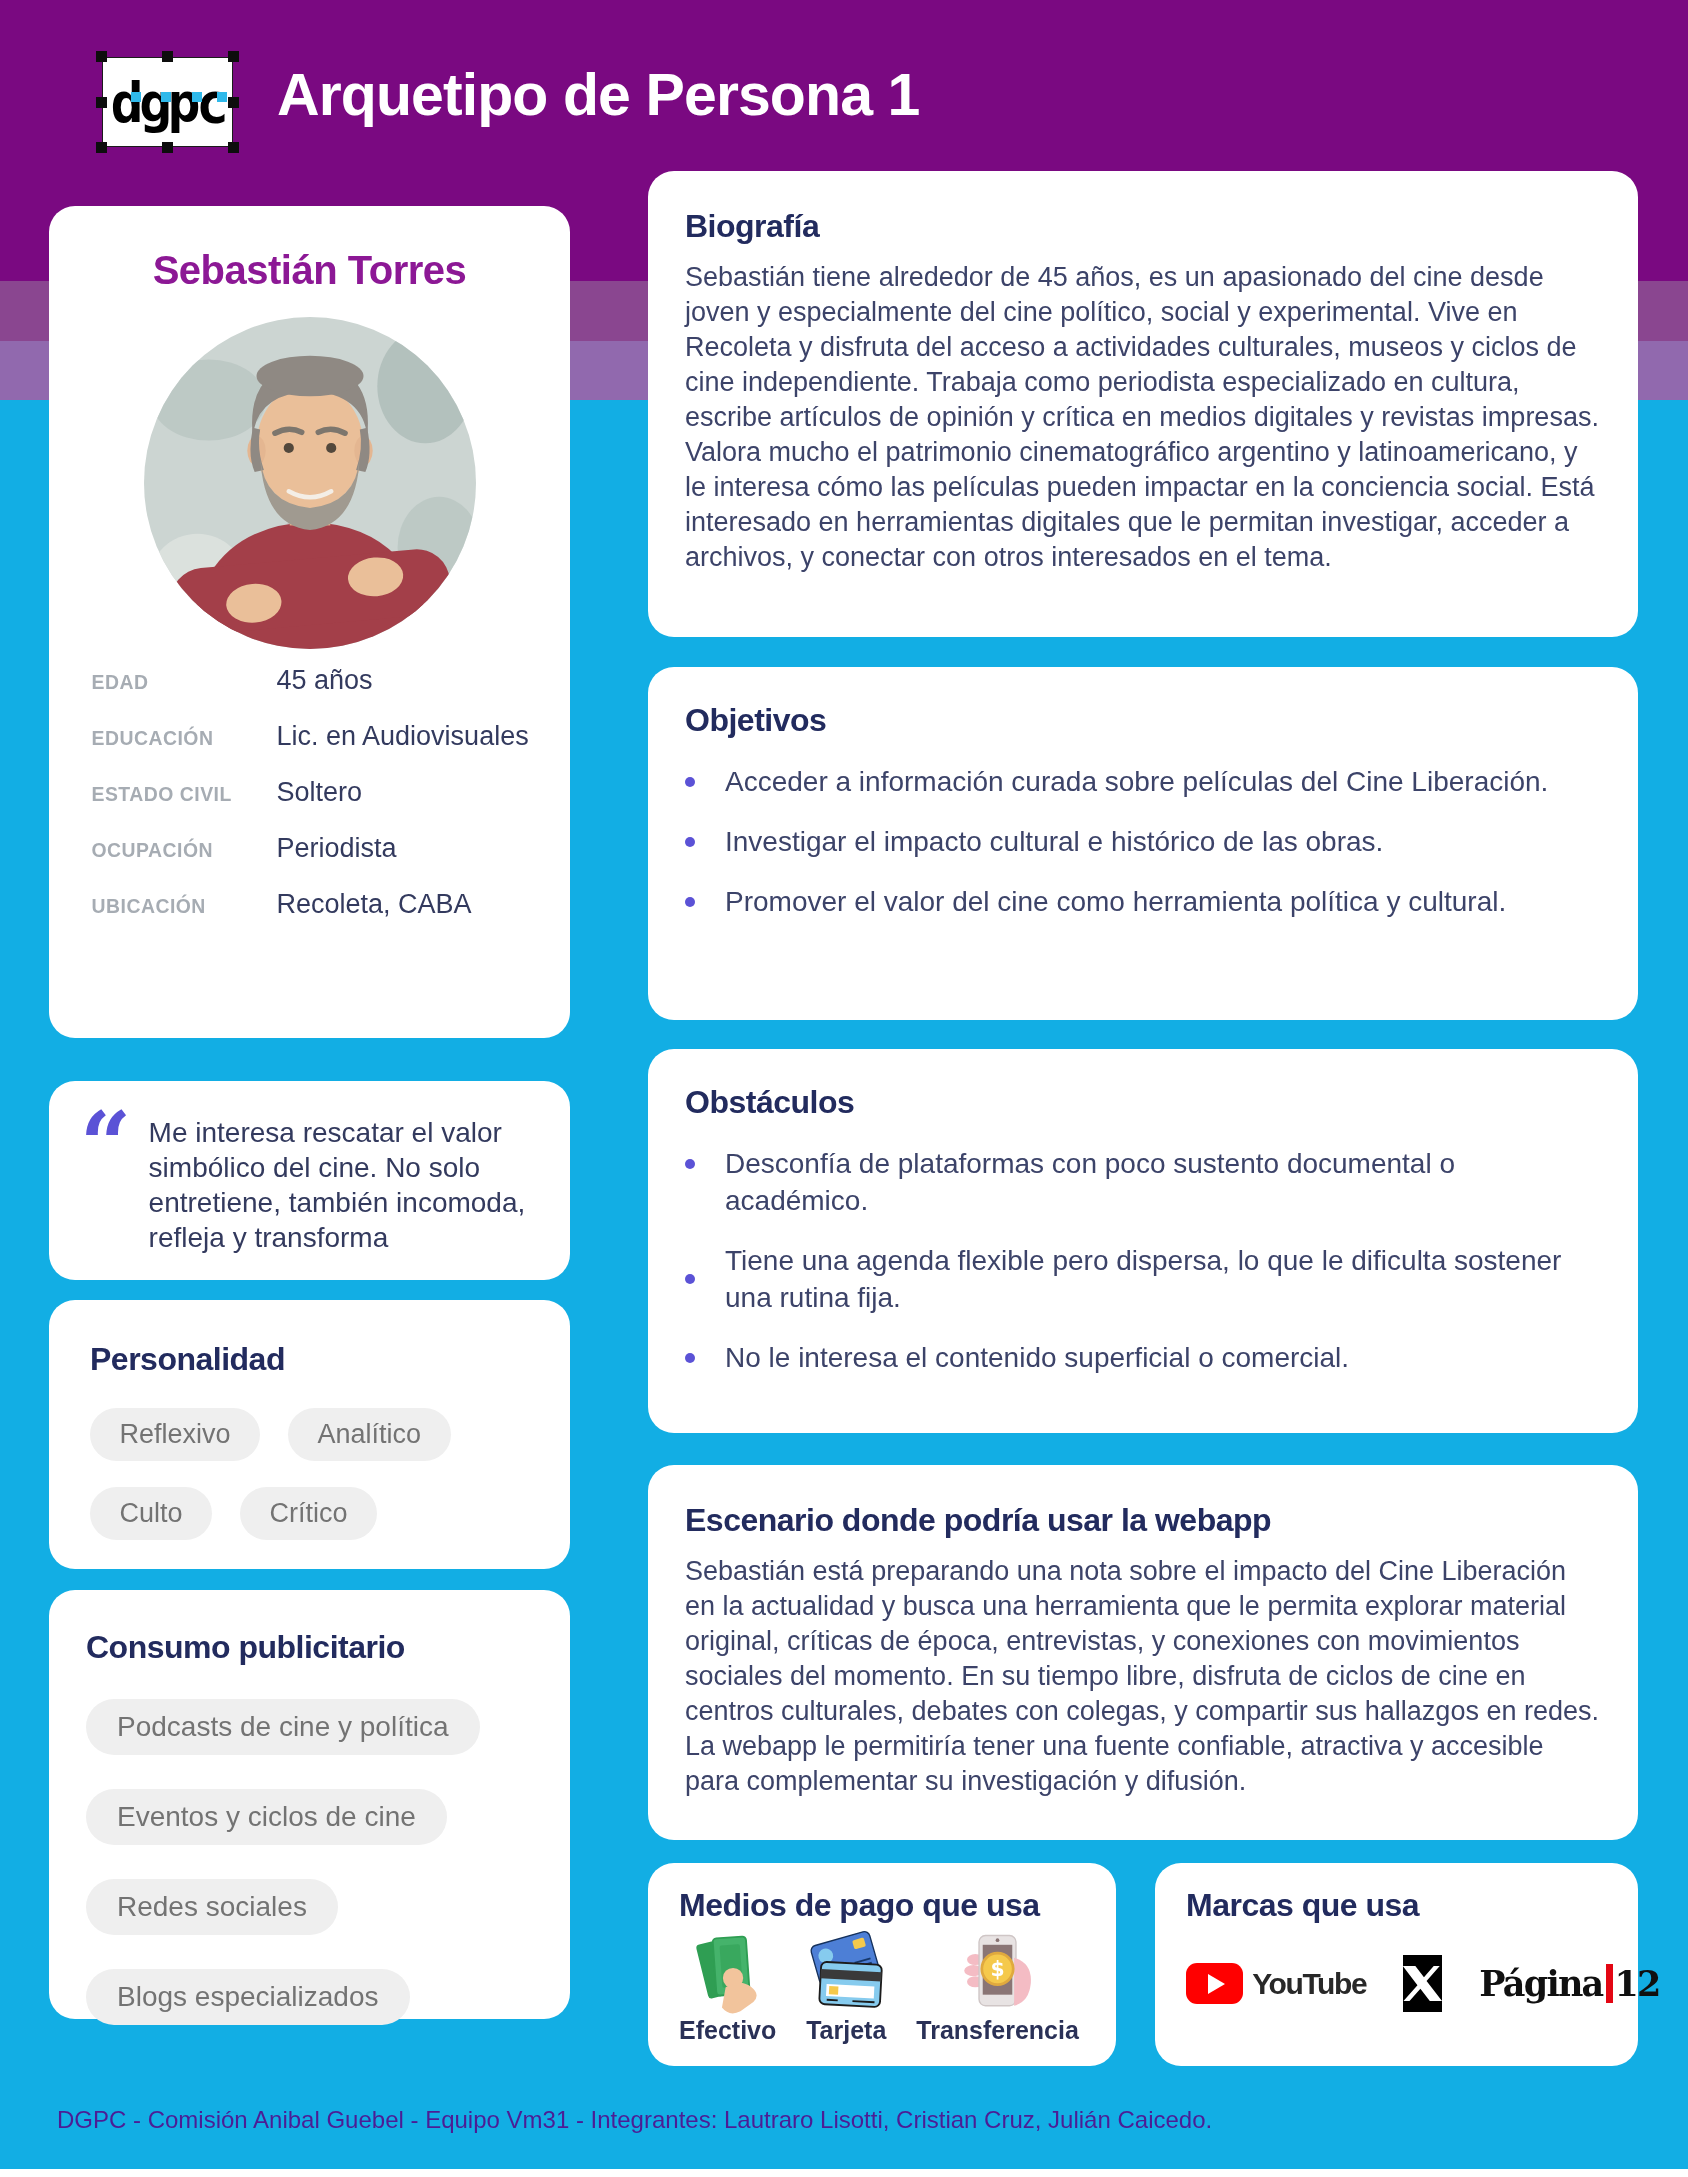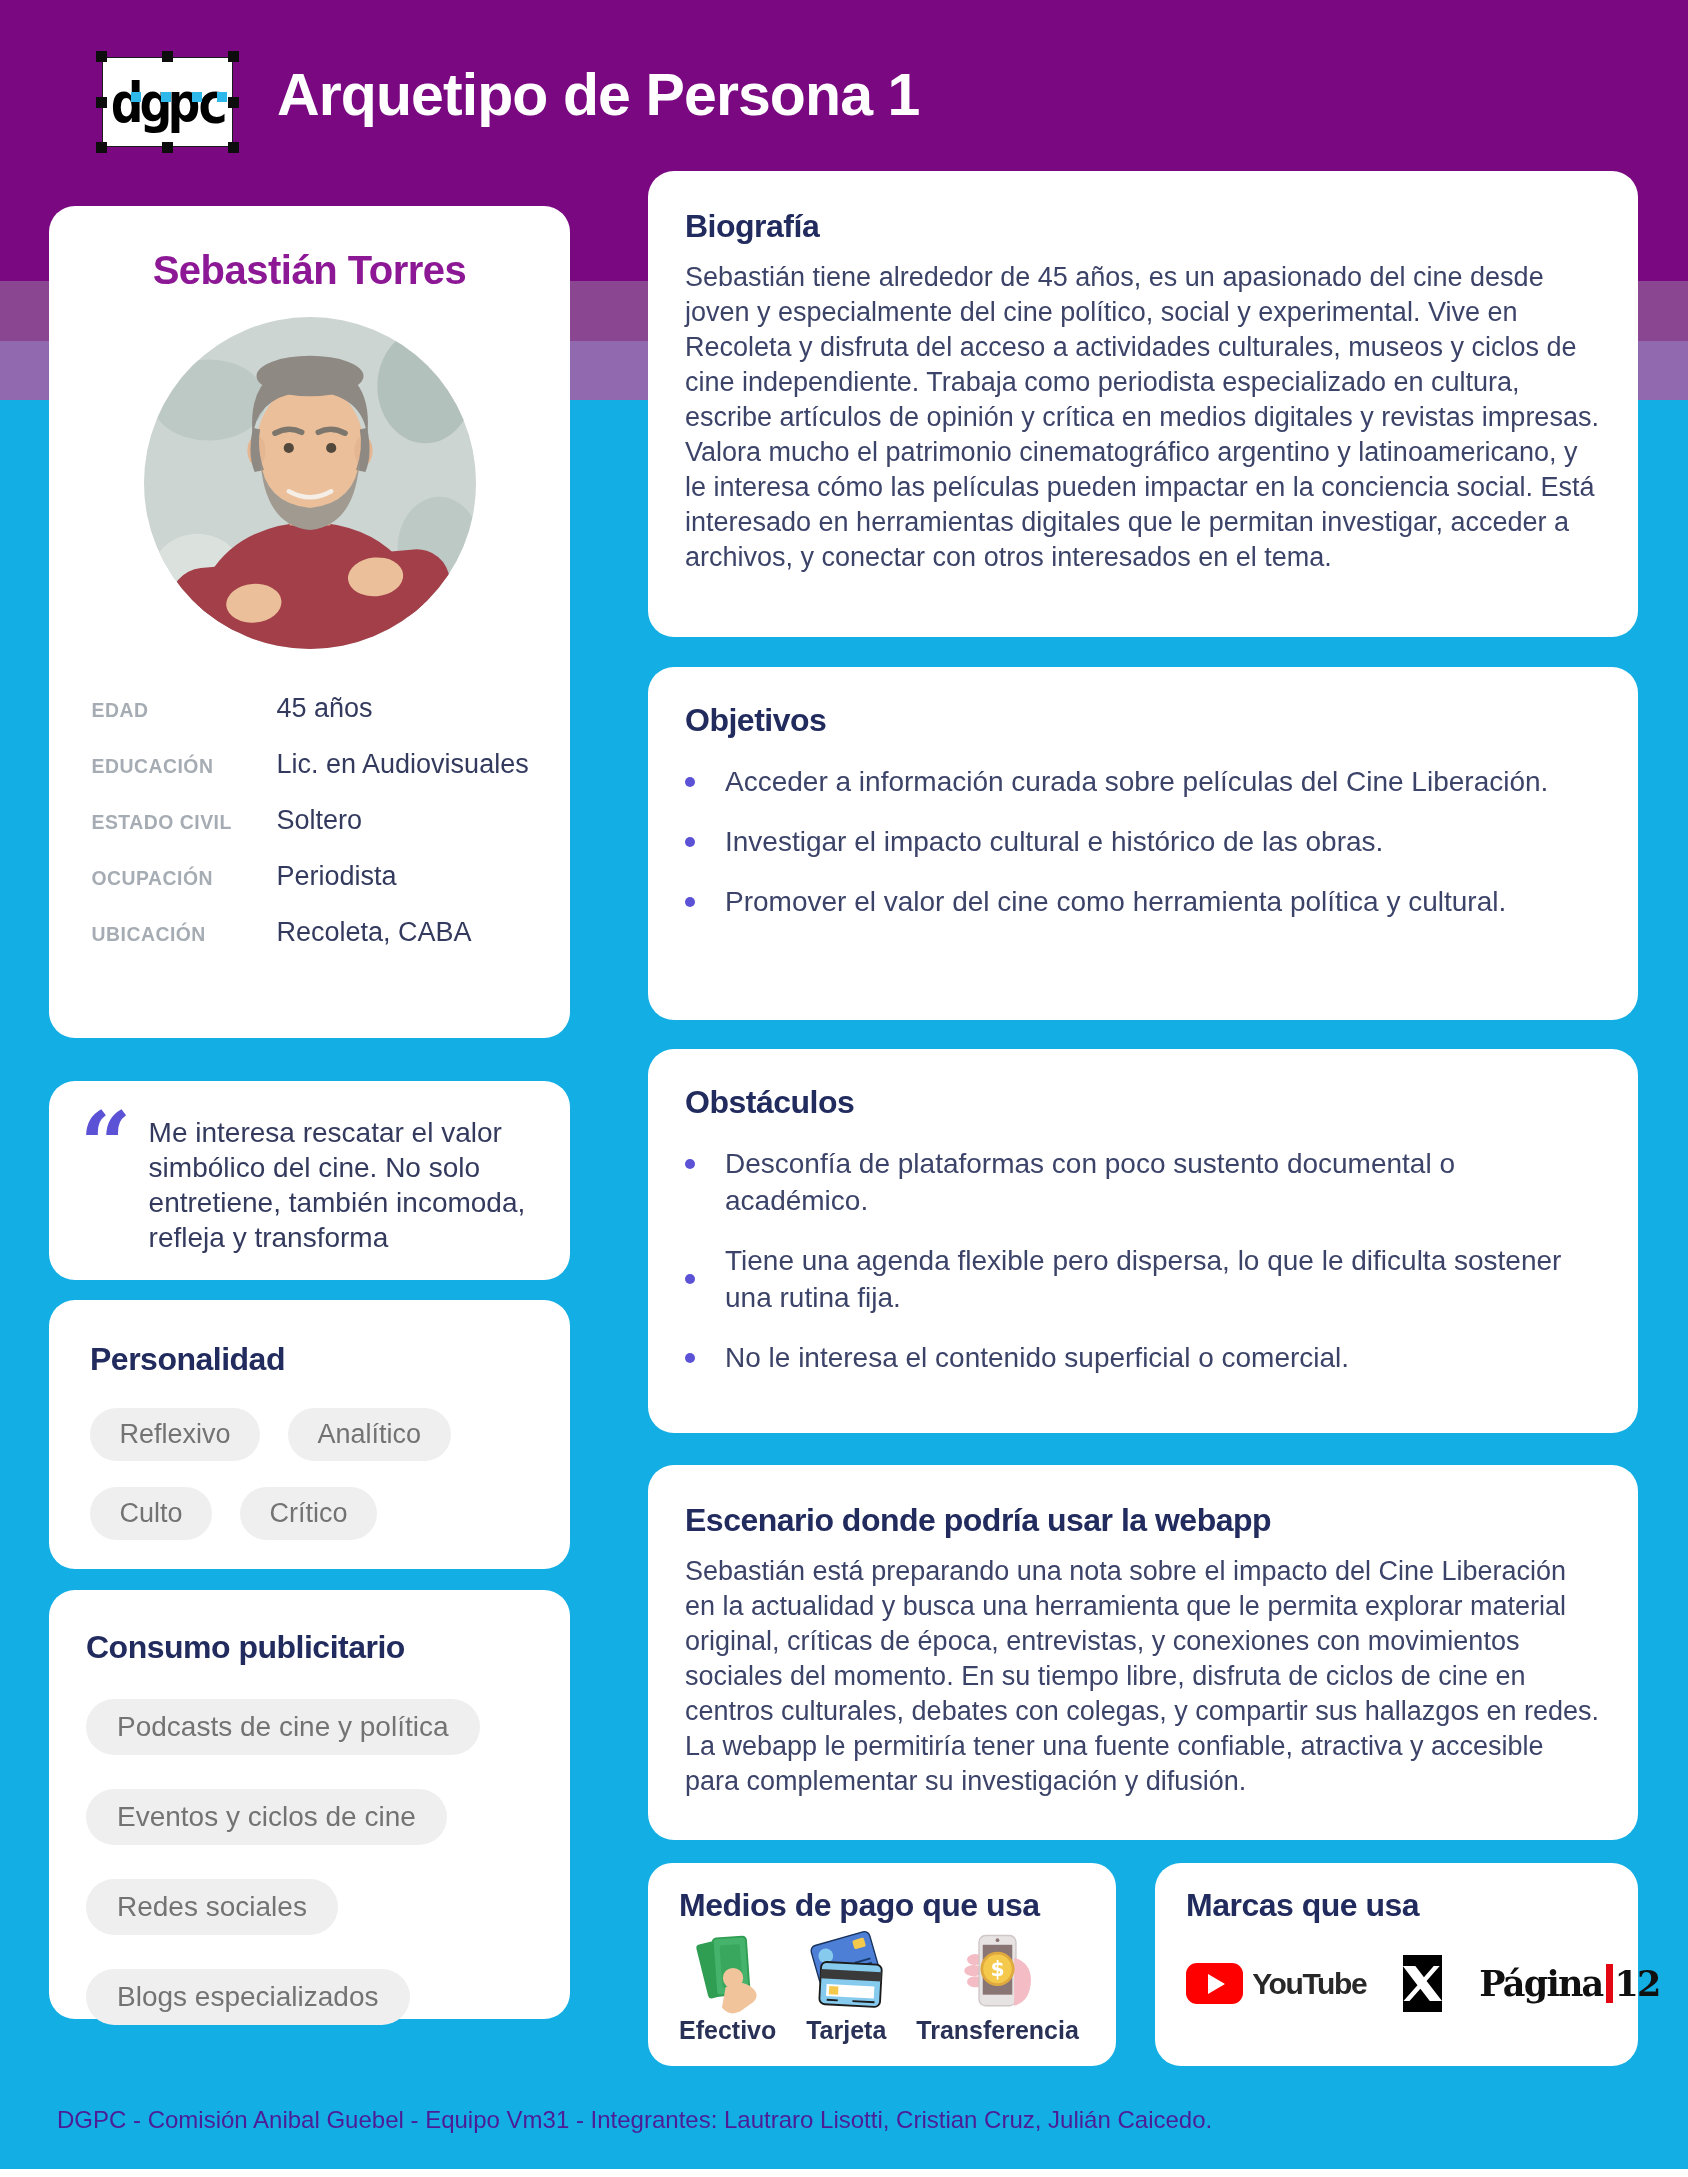--- a/index.html
+++ b/index.html
@@ -39,21 +39,21 @@
   
   .card { background:#ffffff; border-radius:26px; }
   .card-title { font-size:32px; font-weight:bold; color:#222B5E; letter-spacing:-0.5px; }
   .body-text { font-size:27px; line-height:35px; color:#3C4369; margin-top:14.8px; }
 
   
   .col-left { position:absolute; left:49px; top:206px; width:521px; }
   .profile-card { height:832px; padding:42px 37px 0; }
   .profile-name { text-align:center; font-size:40px; font-weight:bold; color:#8C1895; letter-spacing:-0.5px; }
   .avatar { width:332px; height:332px; border-radius:50%; overflow:hidden; margin:24px auto 0; }
-  .attrs { margin-top:44px; padding-left:5.5px; }
+  .attrs { margin-top:16px; padding-left:5.5px; }
   .attr-row { display:flex; align-items:baseline; margin-bottom:25px; }
   .attr-label { width:185px; flex:0 0 185px; font-size:19.4px; font-weight:bold; color:#A6ACB3; letter-spacing:0.5px; }
   .attr-value { font-size:27px; color:#333A5E; }
 
   .quote-card { margin-top:43px; height:199px; padding:28px 31px; display:flex; gap:16.6px; overflow:hidden; }
   .quote-icon { flex:0 0 52px; font-family:"DejaVu Serif", serif; font-weight:bold;
                 font-size:89px; line-height:0.9; color:#5B52D6; margin-top:-3.7px; }
   .quote-icon::before { content:"\201C"; }
   .quote-text { font-size:28px; line-height:35px; color:#333A5E; margin-top:5.5px; }
 
@@ -74,21 +74,21 @@
   .obstaculos-card { margin-top:29px; height:384px; }
   .bullets { list-style:none; margin-top:24px; display:flex; flex-direction:column; gap:23px; }
   .bullets li { display:flex; gap:30px; font-size:28px; line-height:37px; color:#3C4369; }
   .dot { flex:0 0 10px; width:10px; height:10px; border-radius:50%; background:#5B52D6; margin-top:14px; }
   li.dot-center { align-items:center; } li.dot-center .dot { margin-top:0; }
 
   .escenario-card { margin-top:32px; height:375px; padding:37px 37px 0; }
   .escenario-card .body-text { line-height:35px; }
 
   .bottom-row { display:flex; gap:39px; margin-top:23px; }
-  .pay-card { width:469px; height:203px; padding:24px 31px 0;border-radius:24px; }
+  .pay-card { width:469px; height:203px; padding:24px 31px 0; }
   .brands-card { width:483px; height:203px; padding:24px 31px 0; }
   .pay-items { display:flex; align-items:flex-end; gap:24px; margin-top:5.5px; }
   .pay-item { display:flex; flex-direction:column; align-items:center; }
   .pay-icon { width:85px; height:85px; }
   .pay-label { font-size:25px; font-weight:bold; color:#2A3157; margin-top:1.8px; }
 
   .brand-row { display:flex; align-items:center; gap:37px; margin-top:31px; }
   .yt { display:flex; align-items:center; gap:9.2px; }
   .yt-badge { width:57px; height:41px; background:#FF0000; border-radius:11px;
               display:flex; align-items:center; justify-content:center; }

